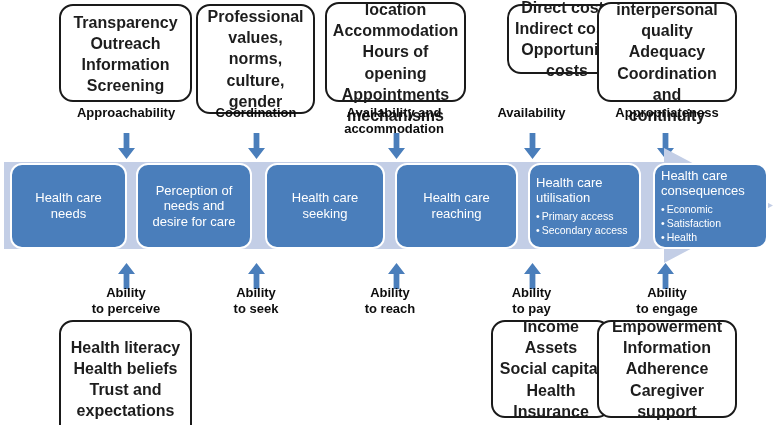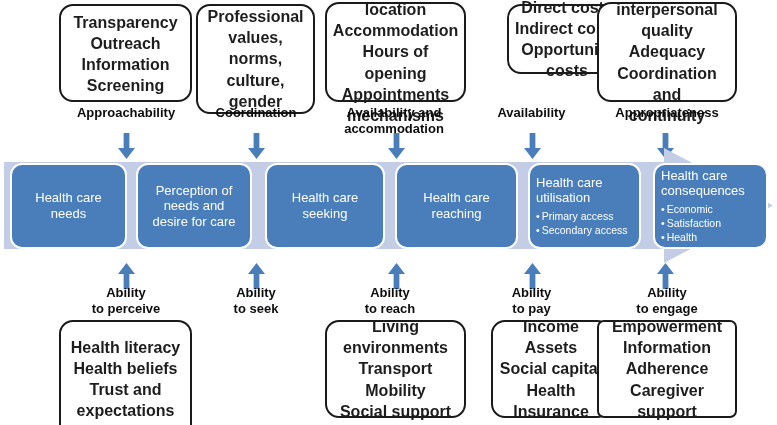--- a/index.html
+++ b/index.html
@@ -221,35 +221,28 @@
 to pay</div>
   <div class="caption" style="left:592px; top:285px; width:150px;">Ability
 to engage</div>
 
   <div class="sd-box" style="left:59px;  top:320px; width:133px; height:118px;">
     <span class="txt">Health literacy
 Health beliefs
 Trust and
 expectations</span>
   </div>
-  <div class="sd-box" style="left:325px; top:320px; width:141px; height:98px;">
-    <span class="txt">Living
-environments
-Transport
-Mobility
-Social support</span>
-  </div>
   <div class="sd-box" style="left:471px; top:320px; width:120px; height:98px;margin-left:20px;">
     <span class="txt">Income
 Assets
 Social capital
 Health
 Insurance</span>
   </div>
-  <div class="sd-box" style="left:597px; top:320px; width:140px; height:98px;border-radius:7px;">
+  <div class="sd-box" style="left:597px; top:320px; width:140px; height:98px;">
     <span class="txt">Empowerment
 Information
 Adherence
 Caregiver
 support</span>
   </div>
 
 </div>
 
 </body></html>

